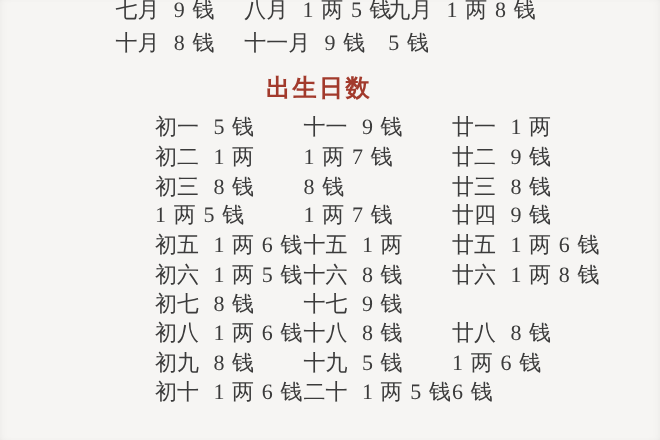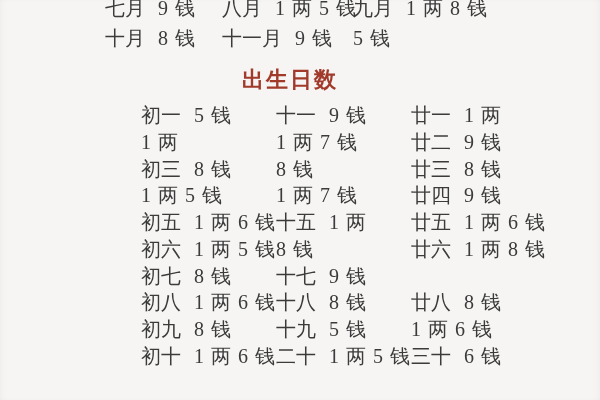--- a/index.html
+++ b/index.html
@@ -76,20 +76,21 @@
         <span class="val">9 钱</span>
       </div>
       <div class="cell">
         <span class="lbl">廿一</span>
         <span class="val">1 两</span>
       </div>
     </div>
 
     <div class="drow">
       <div class="cell">
+        <span class="lbl">初二</span>
         <span class="val">1 两</span>
       </div>
       <div class="cell">
         <span class="val">1 两 7 钱</span>
       </div>
       <div class="cell">
         <span class="lbl">廿二</span>
         <span class="val">9 钱</span>
       </div>
     </div>
@@ -135,20 +136,21 @@
         <span class="val">1 两 6 钱</span>
       </div>
     </div>
 
     <div class="drow">
       <div class="cell">
         <span class="lbl">初六</span>
         <span class="val">1 两 5 钱</span>
       </div>
       <div class="cell">
+        <span class="lbl">十六</span>
         <span class="val">8 钱</span>
       </div>
       <div class="cell">
         <span class="lbl">廿六</span>
         <span class="val">1 两 8 钱</span>
       </div>
     </div>
 
     <div class="drow">
       <div class="cell">
@@ -193,19 +195,18 @@
     <div class="drow">
       <div class="cell">
         <span class="lbl">初十</span>
         <span class="val">1 两 6 钱</span>
       </div>
       <div class="cell">
         <span class="lbl">二十</span>
         <span class="val">1 两 5 钱</span>
       </div>
       <div class="cell">
-        <span class="lbl">三十</span>
         <span class="val">6 钱</span>
       </div>
     </div>
 
   </div>
 </div>
 
 </body></html>

